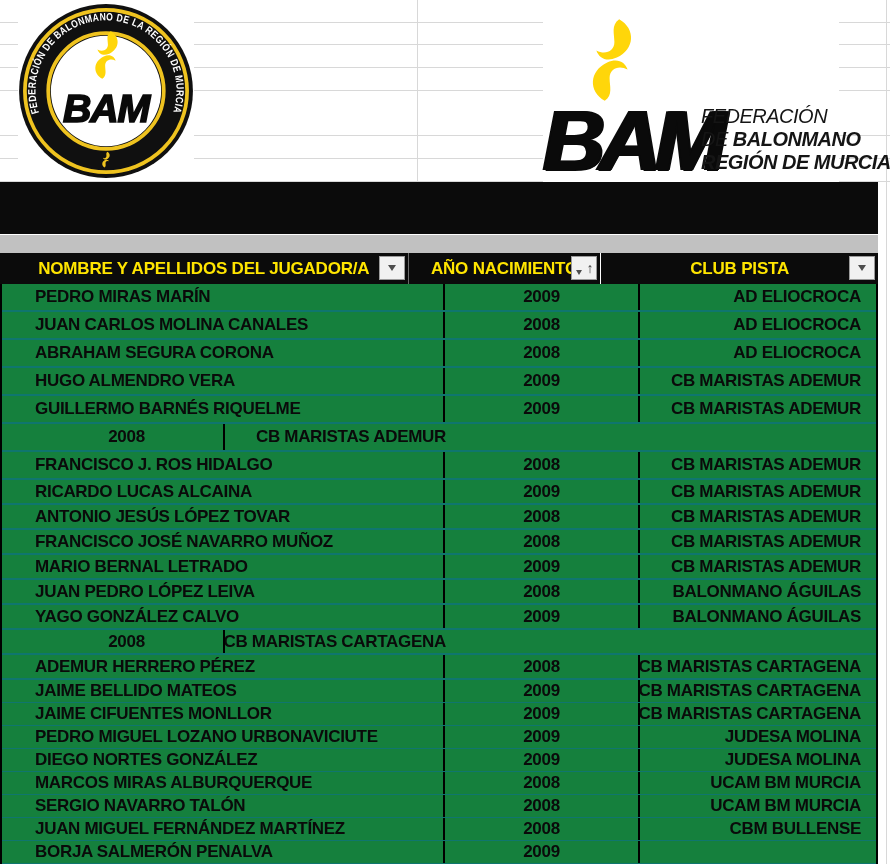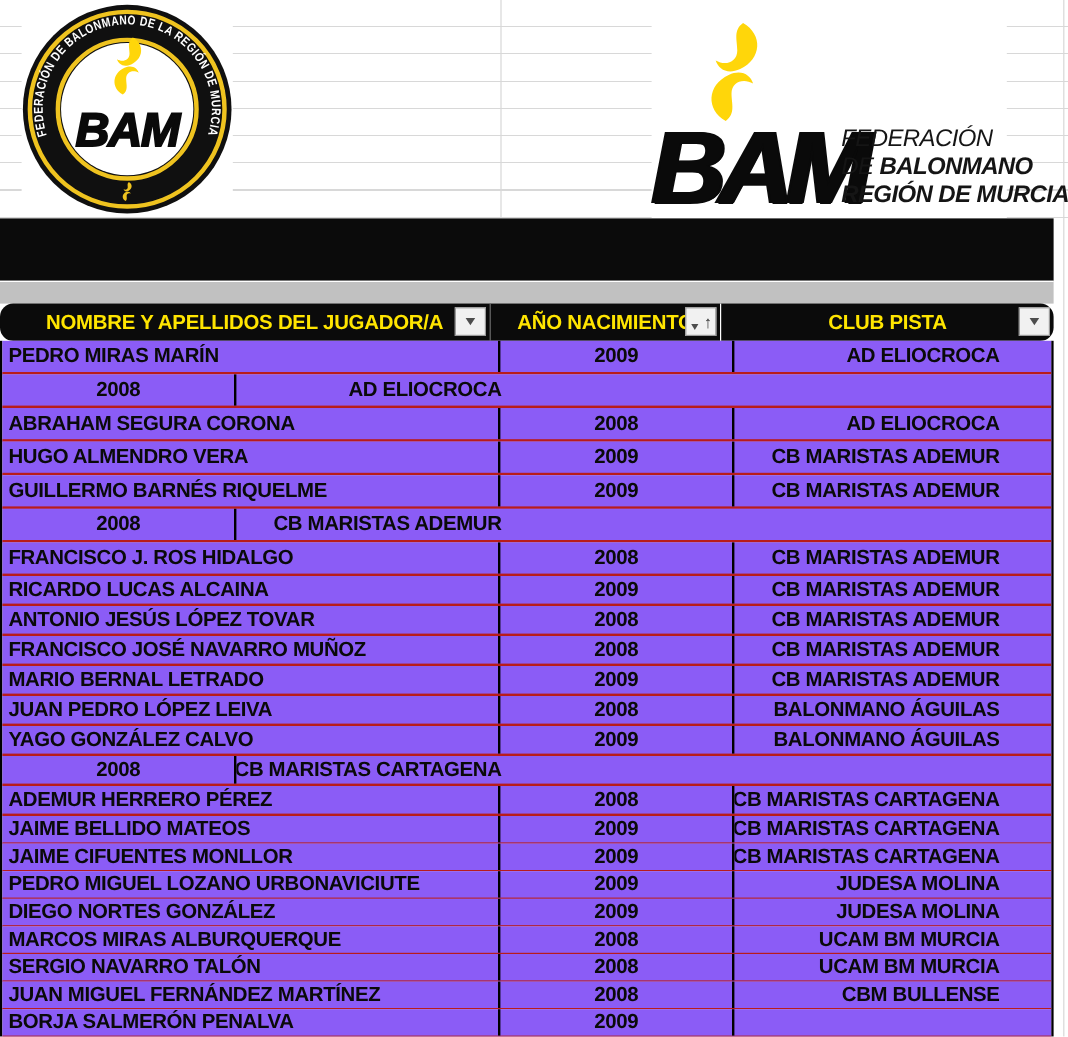--- a/index.html
+++ b/index.html
@@ -31,41 +31,41 @@
   .logo-text .lt2 .main{font-weight:bold;}
   .logo-text .lt3{font-weight:bold;}
 
   
   .banner{position:absolute;left:0;top:182px;width:878px;height:52px;background:#0b0b0b;}
   .graybar{position:absolute;left:0;top:234px;width:878px;height:19px;background:#c1c1c1;
     border-top:1px solid #ffffff;box-sizing:border-box;}
 
   
   .hrow{position:absolute;left:0;top:253px;width:878px;height:31px;background:#0b0b0b;
-    display:flex;box-sizing:border-box;border-radius:11px;}
+    display:flex;box-sizing:border-box;}
   .hcell{position:relative;display:flex;align-items:center;justify-content:center;
     color:#ffe500;font-weight:bold;font-size:17px;letter-spacing:-0.2px;box-sizing:border-box;}
   .hcell.c1{width:417px;}
   .hcell.c2{width:197px;border-left:1px solid #6b6b6b;}
   .hcell.c3{width:284px;border-left:1px solid #ffffff;}
   .fbtn{position:absolute;right:3px;top:3px;width:26px;height:24px;background:#f1f1f1;
     border:1px solid #9b9b9b;box-sizing:border-box;display:flex;align-items:center;
     justify-content:center;cursor:pointer;}
   .tri{width:0;height:0;border-left:4px solid transparent;border-right:4px solid transparent;
     border-top:6px solid #4d4d4d;}
   .fbtn.sorted .tri{position:absolute;left:4px;bottom:4px;border-left-width:3px;
     border-right-width:3px;border-top-width:5px;}
   .fbtn.sorted .uparrow{position:absolute;right:3px;top:1px;font-size:14px;line-height:20px;
     color:#3c3c3c;font-weight:400;}
 
   
   .tbody{position:absolute;left:0;top:284px;width:878px;
     border-left:2px solid #000;border-right:2px solid #000;box-sizing:border-box;}
-  .trow{display:flex;height:25px;border-bottom:2px solid #b91c1c;box-sizing:border-box;
-    background:#8b5cf6;}
+  .trow{display:flex;height:25px;border-bottom:2px solid #0f766e;box-sizing:border-box;
+    background:#15803d;padding-left:28px;}
   .trow:nth-child(-n+7){height:28px;}
   .trow:nth-child(n+16){height:23px;border-bottom-width:1px;}
   .tcell{display:flex;align-items:center;box-sizing:border-box;font-weight:bold;
     color:#0a0a0a;font-size:17px;letter-spacing:-0.3px;overflow:hidden;white-space:nowrap;}
   .tcell.name{width:415px;border-right:2px solid #000;padding-left:5px;justify-content:flex-start;}
   .tcell.year{width:195px;border-right:2px solid #000;justify-content:center;}
   .tcell.club{width:228px;justify-content:flex-end;padding-right:7px;}
 </style>
 </head>
 <body>
@@ -136,20 +136,21 @@
   </div>
 
   <div class="tbody">
     <div class="trow">
       <div class="tcell name">PEDRO MIRAS MARÍN</div>
       <div class="tcell year">2009</div>
       <div class="tcell club">AD ELIOCROCA</div>
     </div>
 
     <div class="trow">
+      <div class="tcell name">JUAN CARLOS MOLINA CANALES</div>
       <div class="tcell year">2008</div>
       <div class="tcell club">AD ELIOCROCA</div>
     </div>
 
     <div class="trow">
       <div class="tcell name">ABRAHAM SEGURA CORONA</div>
       <div class="tcell year">2008</div>
       <div class="tcell club">AD ELIOCROCA</div>
     </div>
 

